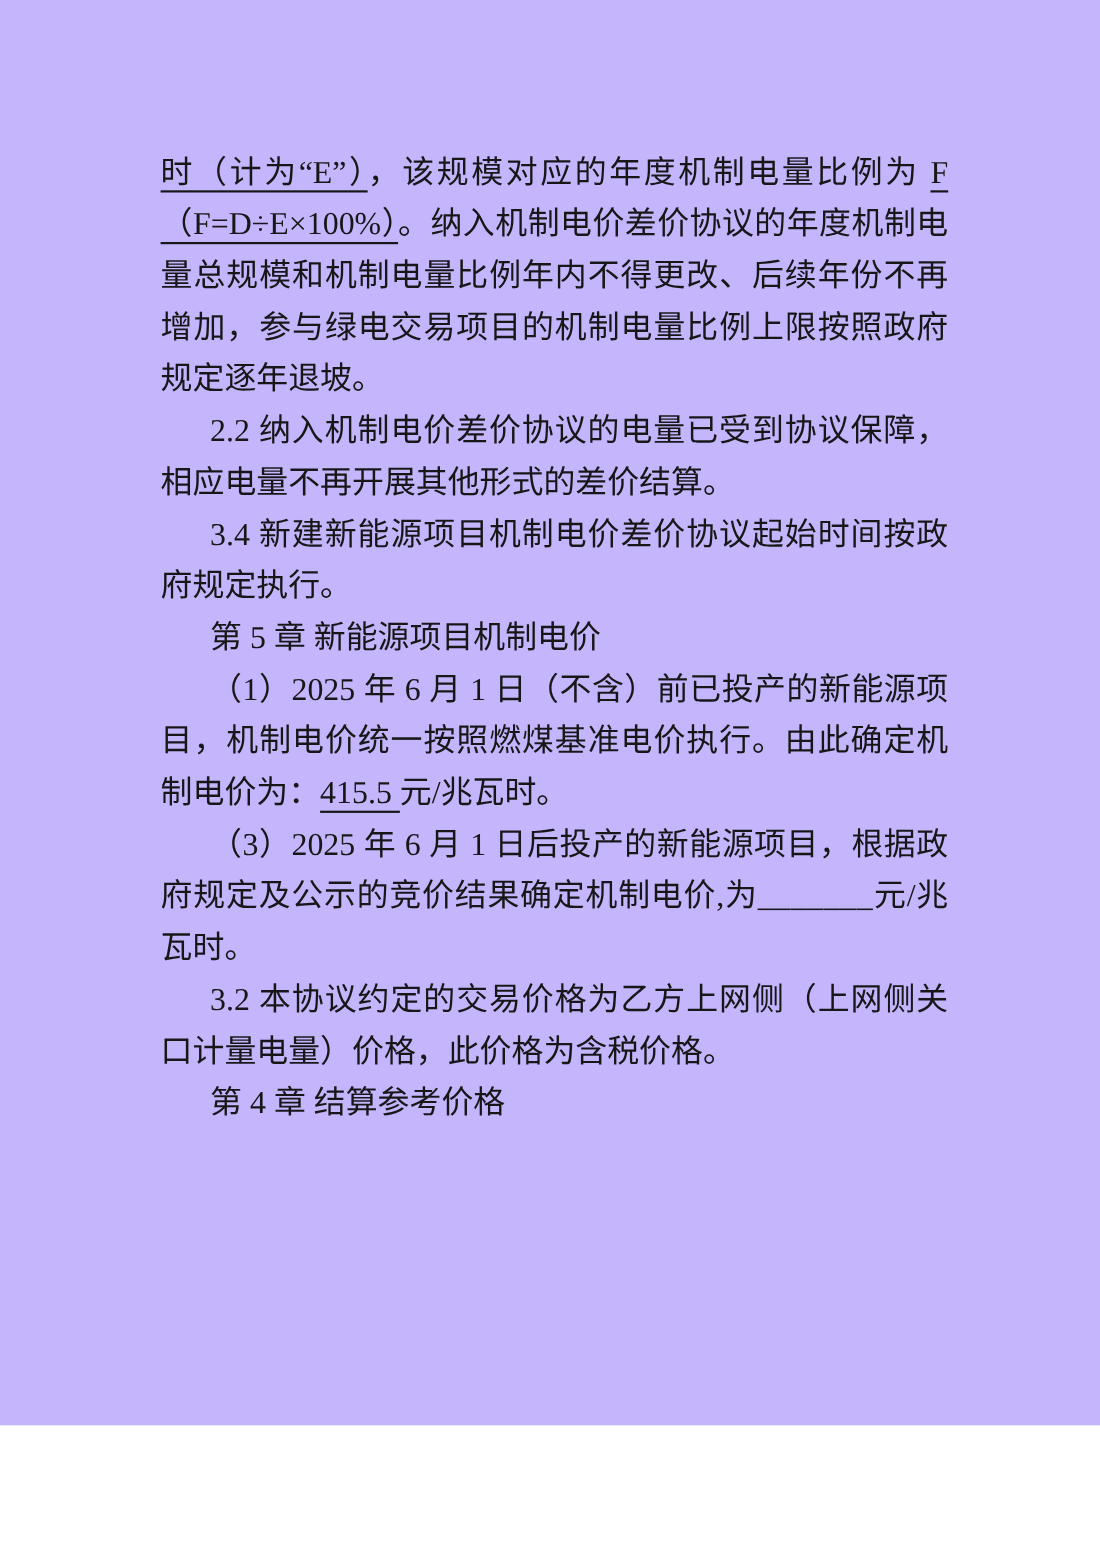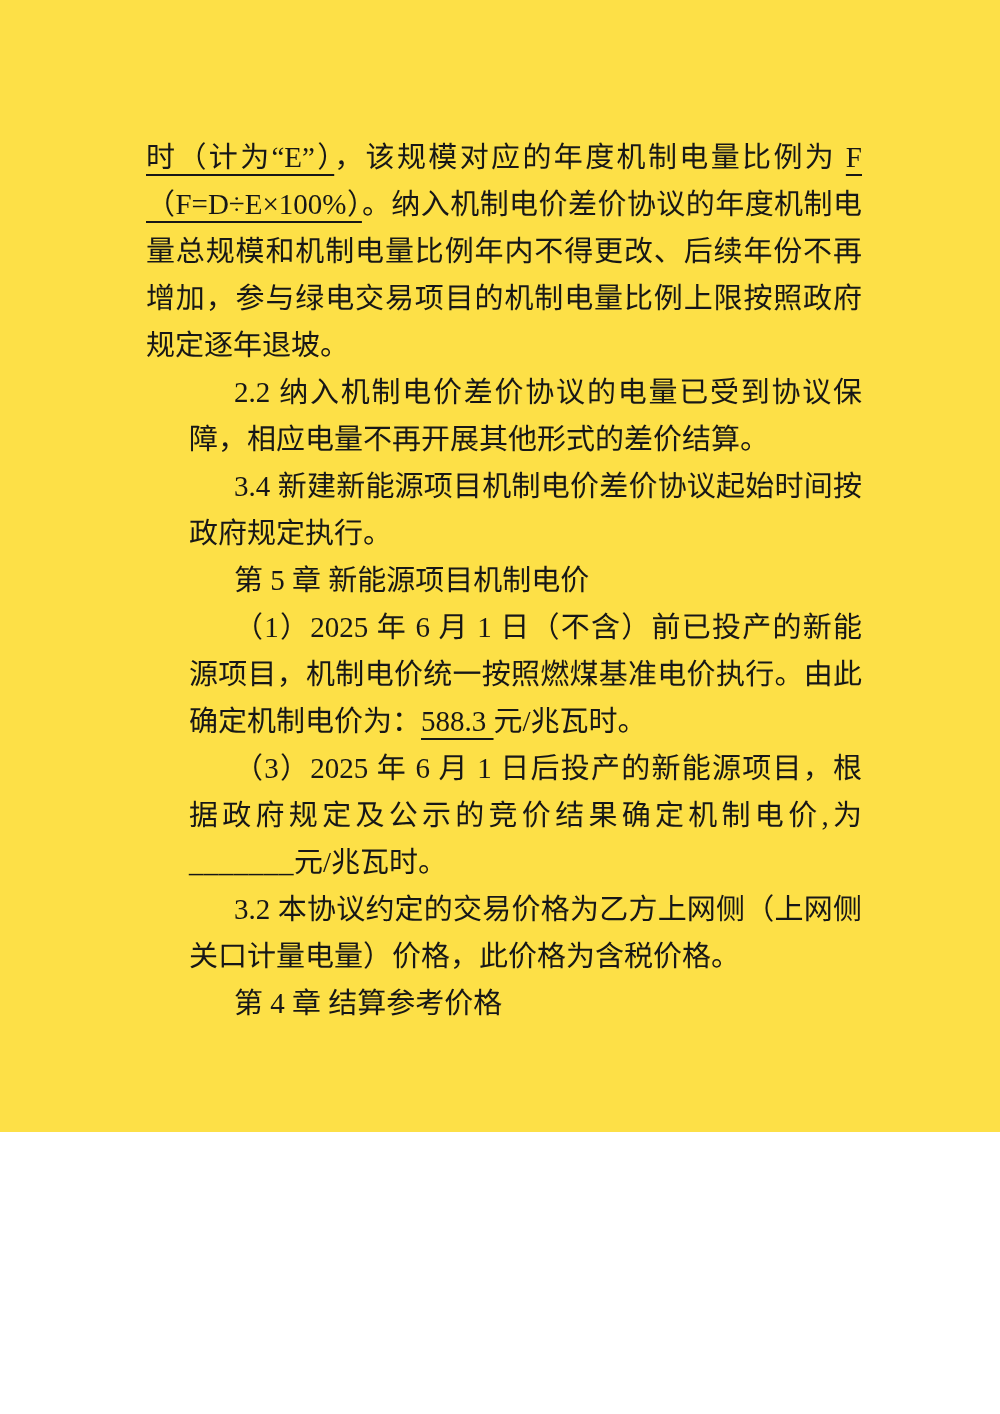--- a/index.html
+++ b/index.html
@@ -3,42 +3,41 @@
 <meta charset="utf-8">
 <style>
   html, body {
     margin: 0;
     padding: 0;
     background: #ffffff;
   }
   .page {
     position: relative;
     width: 1000px;
-    height: 1132px;
-    background: #fde047;
+    height: 1296px;
+    background: #c4b5fd;
     overflow: hidden;
     font-family: "Liberation Serif", "DejaVu Serif", serif;
   }
   .doc-body {
     position: absolute;
     left: 146px;
     top: 134px;
     width: 716px;
     color: #171717;
     font-size: 29px;
     line-height: 47px;
     text-align: justify;
   }
   .para {
     margin: 0;
     padding: 0;
   }
   .para.indent {
     text-indent: 45px;
-    margin-left: 43px;
   }
   .u {
     text-decoration: underline;
     text-decoration-thickness: 2px;
     text-underline-offset: 7px;
   }
   .blank {
     letter-spacing: 0.5px;
   }
   .footer {
@@ -54,21 +53,21 @@
 </style>
 </head>
 <body>
 
 <div class="page">
   <main class="doc-body">
       <p class="para"><span class="u">时（计为“E”）</span><span class="">，该规模对应的年度机制电量比例为 </span><span class="u">F</span><span class="u">（F=D÷E×100%）</span><span class="">。纳入机制电价差价协议的年度机制电量总规模和机制电量比例年内不得更改、后续年份不再增加，参与绿电交易项目的机制电量比例上限按照政府规定逐年退坡。</span></p>
       <p class="para indent"><span class="">2.2 纳入机制电价差价协议的电量已受到协议保障，相应电量不再开展其他形式的差价结算。</span></p>
       <p class="para indent"><span class="">3.4 新建新能源项目机制电价差价协议起始时间按政府规定执行。</span></p>
       <p class="para indent"><span class="">第 5 章 新能源项目机制电价</span></p>
-      <p class="para indent"><span class="">（1）2025 年 6 月 1 日（不含）前已投产的新能源项目，机制电价统一按照燃煤基准电价执行。由此确定机制电价为：</span><span class="u">588.3 </span><span class="">元/兆瓦时。</span></p>
+      <p class="para indent"><span class="">（1）2025 年 6 月 1 日（不含）前已投产的新能源项目，机制电价统一按照燃煤基准电价执行。由此确定机制电价为：</span><span class="u">415.5 </span><span class="">元/兆瓦时。</span></p>
       <p class="para indent"><span class="">（3）2025 年 6 月 1 日后投产的新能源项目，根据政府规定及公示的竞价结果确定机制电价,为</span><span class=" blank">_______</span><span class="">元/兆瓦时。</span></p>
       <p class="para indent"><span class="">3.2 本协议约定的交易价格为乙方上网侧（上网侧关口计量电量）价格，此价格为含税价格。</span></p>
       <p class="para indent"><span class="">第 4 章 结算参考价格</span></p>
     </main>
   <footer class="footer">
     <span>17</span>
   </footer>
 </div>
 
 </body></html>

